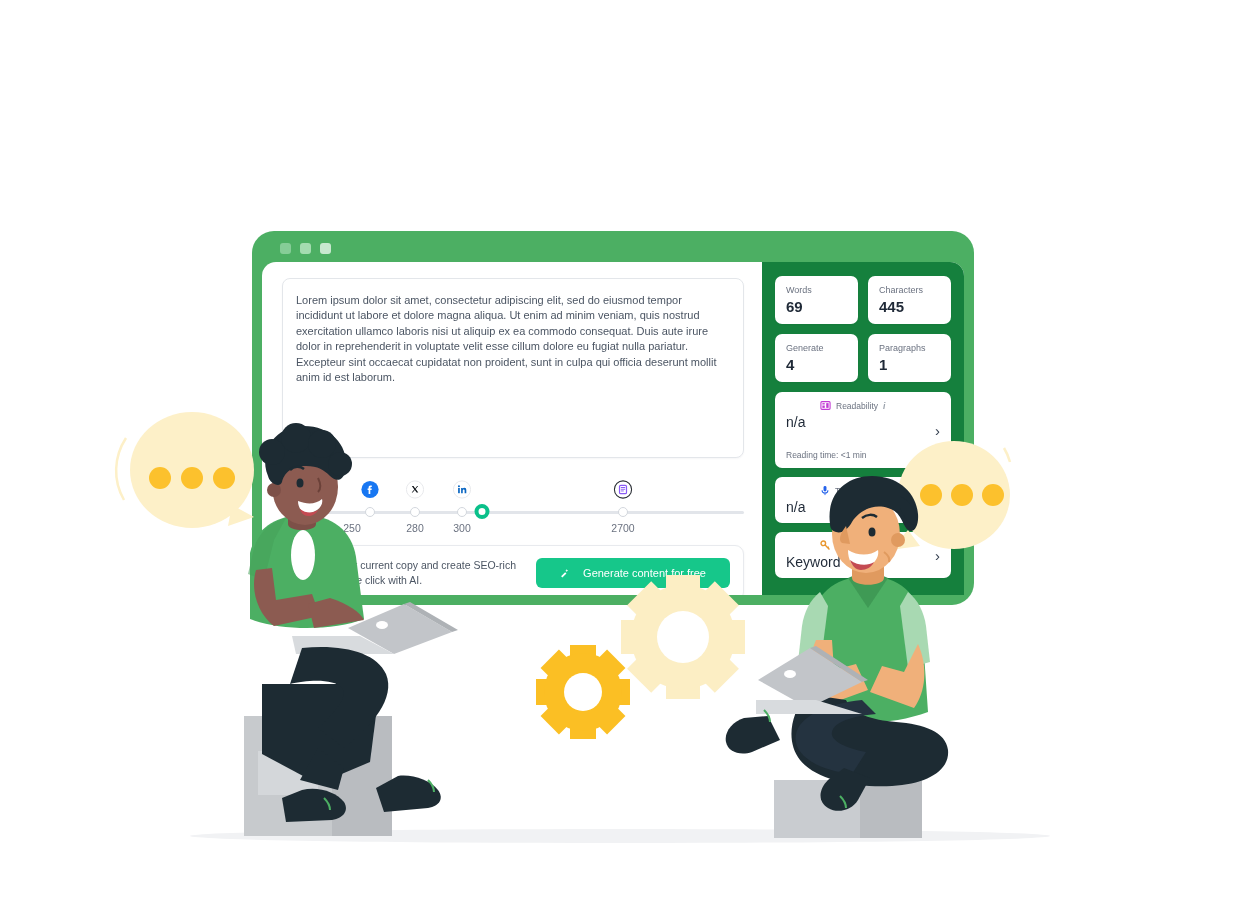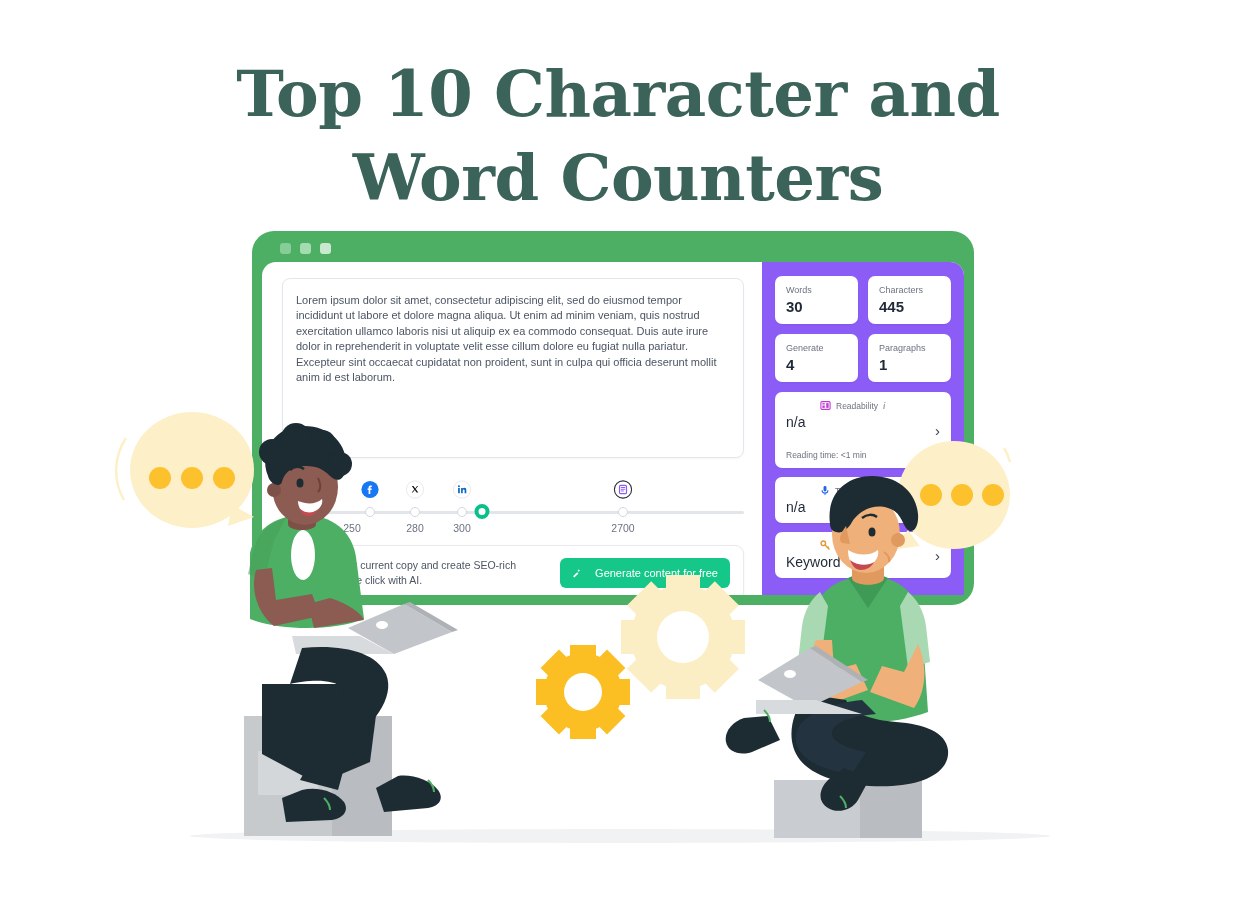--- a/index.html
+++ b/index.html
@@ -100,30 +100,30 @@
     border-radius: 9px;
     box-shadow: 0 1px 3px rgba(16,24,40,.05);
     display: flex; align-items: center; justify-content: space-between;
     padding: 0 13px;
   }
   .cta-text { font-size: 10.5px; line-height: 15px; color: #4b5563; max-width: 250px; }
   .cta-btn {
     display: flex; align-items: center; gap: 12px;
     background: #16c78a; color: #fff;
     border: none; border-radius: 6px;
-    height: 30px; padding: 0 12px;
+    height: 30px; padding: 0 24px;
     font-size: 11px; font-family: "Liberation Sans", sans-serif;
     cursor: pointer; white-space: nowrap; text-align: center;
   }
 
   
   .right-pane {
     position: absolute; left: 500px; top: 0;
     width: 202px; height: 333px;
-    background: #8b5cf6;
+    background: #15803d;
     padding: 14px 13px;
   }
   .cardrow { display: flex; gap: 10px; margin-bottom: 10px; }
   .statcard {
     flex: 1; background: #fff; border-radius: 7px;
     padding: 9px 11px; height: 48px;
     box-shadow: 0 1px 2px rgba(16,24,40,.05);
   }
   .stat-label { font-size: 9px; color: #6b7280; margin-bottom: 3px; }
   .stat-value { font-size: 15px; font-weight: 700; color: #1f2937; }
@@ -145,24 +145,20 @@
   }
 
   
   .art { position: absolute; left: 0; top: 0; width: 1236px; height: 915px; pointer-events: none; }
 </style>
 </head>
 <body>
 
 <div id="stage">
 
-  <h1 class="title">
-    <span>Top 10 Character and</span>
-    <span class="l2">Word Counters</span>
-  </h1>
 
   <div class="frame">
     <div class="dots">
       <span class="dot d1"></span>
       <span class="dot d2"></span>
       <span class="dot d3"></span>
     </div>
 
     <div class="screen">
 
@@ -240,21 +236,21 @@
           </svg>
           <span>Generate content for free</span>
         </button>
       </div>
 
       <div class="right-pane">
 
         <div class="cardrow">
           <div class="statcard">
             <div class="stat-label">Words</div>
-            <div class="stat-value">30</div>
+            <div class="stat-value">69</div>
           </div>
           <div class="statcard">
             <div class="stat-label">Characters</div>
             <div class="stat-value">445</div>
           </div>
         </div>
 
         <div class="cardrow">
           <div class="statcard">
             <div class="stat-label">Generate</div>

